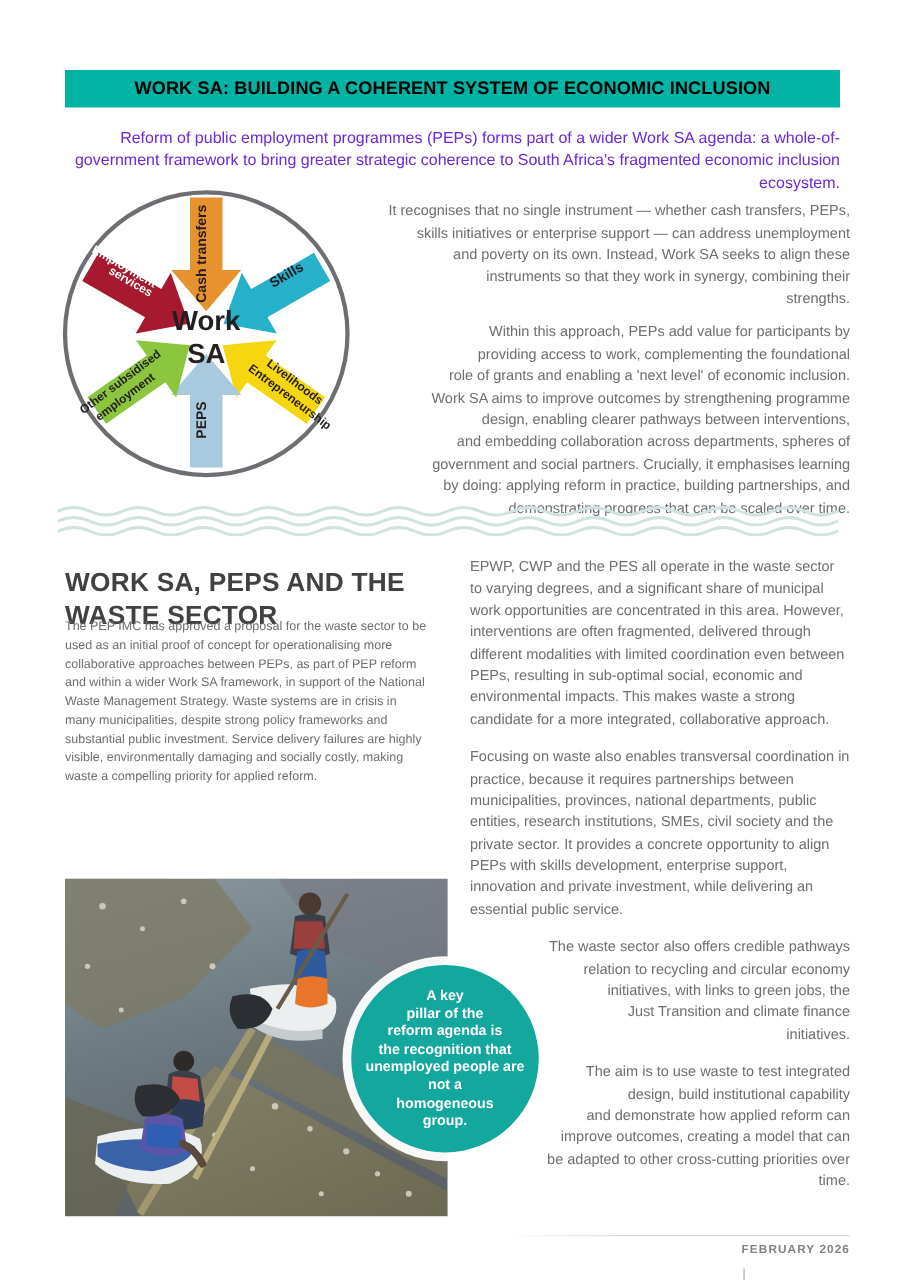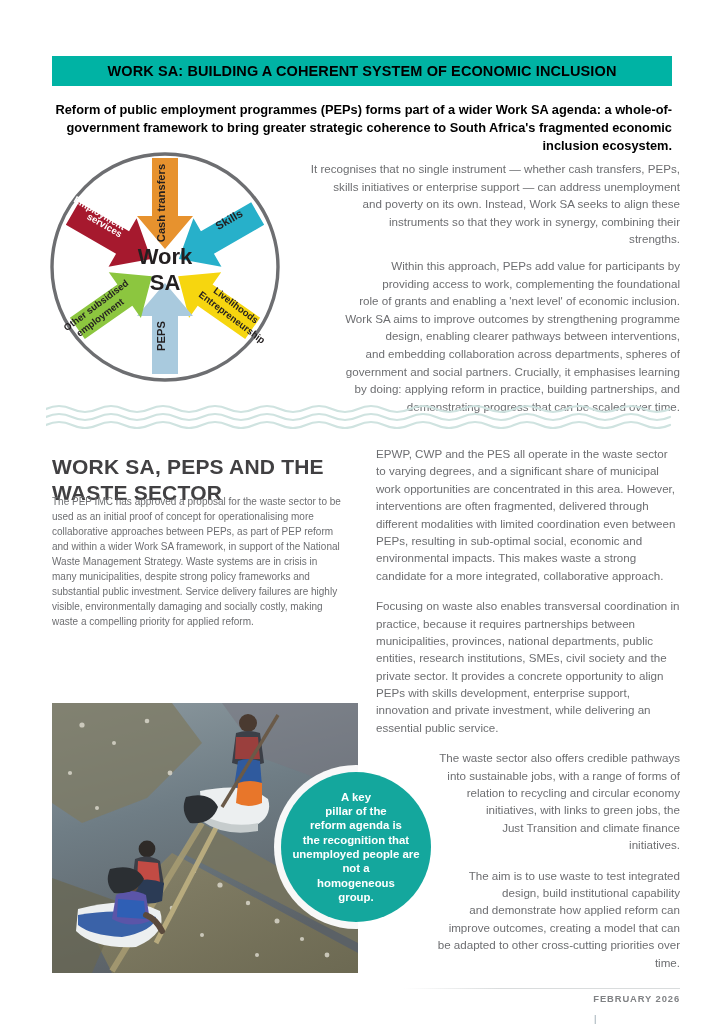--- a/index.html
+++ b/index.html
@@ -22,22 +22,22 @@
   }
   .header-band .title {
     color:#000000; font-weight:bold; font-size:14.5px;
     letter-spacing:.1px; white-space:nowrap;
   }
 
   
   .intro {
     position:absolute; left:52px; top:101px; width:620px;
     text-align:right;
-    font-size:12.8px; font-weight:bold; line-height:1.42;
-    color:#000000;
+    font-size:12.8px; font-weight:normal; line-height:1.42;
+    color:#6d28d9;
   }
 
   
   .diagram {
     position:absolute; left:46px; top:148px; width:238px; height:238px;
   }
   .diagram svg { display:block; }
 
   
   .flow-top {
@@ -276,21 +276,20 @@
       <path d="M134 94 Q158 88, 166 104 Q160 122, 138 120 Q128 108, 134 94 Z" fill="#2b2f33"></path>
       <path d="M58 166 Q84 160, 92 176 Q84 192, 62 190 Q52 180, 58 166 Z" fill="#2b2f33"></path>
     </svg>
   </div>
 
   <div class="col-right">
     <p>EPWP, CWP and the PES all operate in the waste sector to varying degrees, and a significant share of municipal work opportunities are concentrated in this area. However, interventions are often fragmented, delivered through different modalities with limited coordination even between PEPs, resulting in sub-optimal social, economic and environmental impacts. This makes waste a strong candidate for a more integrated, collaborative approach.</p>
     <p>Focusing on waste also enables transversal coordination in practice, because it requires partnerships between municipalities, provinces, national departments, public entities, research institutions, SMEs, civil society and the private sector. It provides a concrete opportunity to align PEPs with skills development, enterprise support, innovation and private investment, while delivering an essential public service.</p>
     <p class="ragged">
       <span class="ft-l">The waste sector also offers credible pathways</span>
-      <span class="ft-l">into sustainable jobs, with a range of forms of</span>
       <span class="ft-l">relation to recycling and circular economy</span>
       <span class="ft-l">initiatives, with links to green jobs, the</span>
       <span class="ft-l">Just Transition and climate finance</span>
       <span class="ft-l">initiatives.</span>
     </p>
     <p class="ragged">
       <span class="ft-l">The aim is to use waste to test integrated</span>
       <span class="ft-l">design, build institutional capability</span>
       <span class="ft-l">and demonstrate how applied reform can</span>
       <span class="ft-l">improve outcomes, creating a model that can</span>

